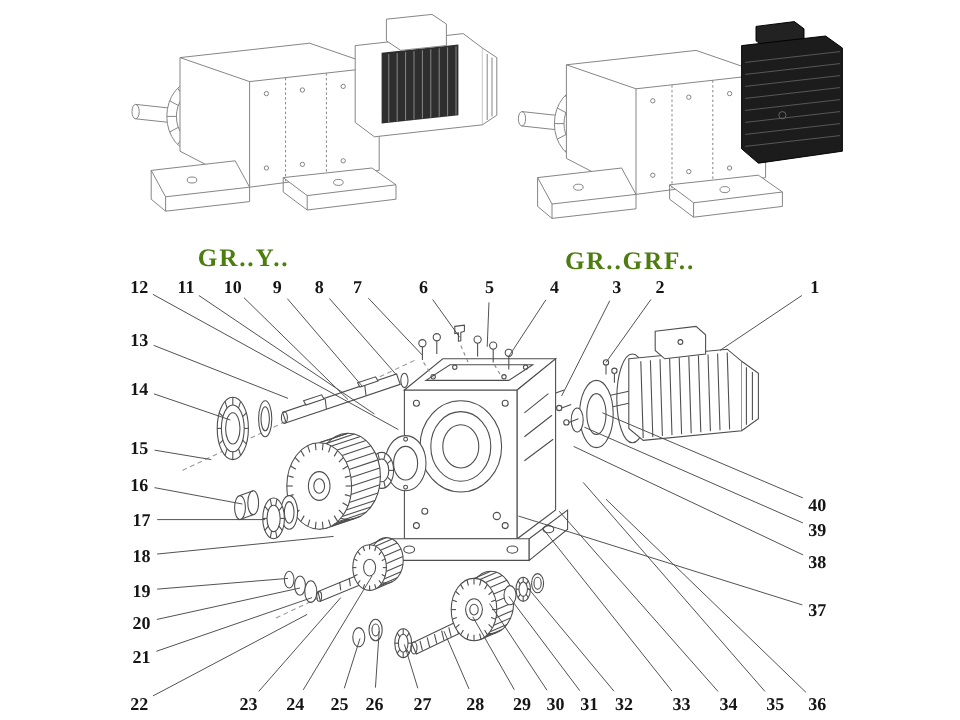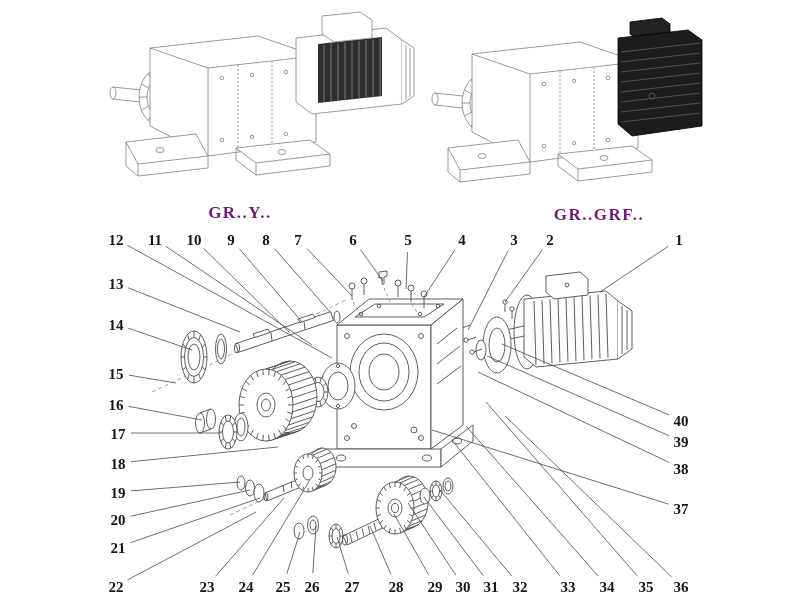--- a/index.html
+++ b/index.html
@@ -1,20 +1,20 @@
 <!DOCTYPE html>
 <html><head>
 <meta charset="utf-8">
 <style>
   html,body{margin:0;padding:0;background:#fff;}
   .stage{position:relative;width:800px;height:600px;background:#fff;overflow:hidden;
          font-family:"Liberation Serif",serif;}
   .stage svg{position:absolute;left:0;top:0;}
   .variant-title{position:absolute;transform:translateX(-50%);font-weight:bold;
-                 font-size:17px;letter-spacing:1.5px;color:#701a75;white-space:nowrap;margin-left:37px;}
+                 font-size:21px;letter-spacing:1.5px;color:#4d7c0f;white-space:nowrap;}
   #leaders line{stroke:#4a4a4a;stroke-width:0.8;}
   #callout-labels text{font-family:"Liberation Serif",serif;font-weight:bold;
                        font-size:15px;fill:#151515;text-anchor:middle;}
 </style>
 </head>
 <body>
 
 <div class="stage">
 
   <svg width="800" height="600" viewBox="0 0 800 600">
@@ -603,14 +603,14 @@
         <text x="646" y="591.5">35</text>
         <text x="681" y="591.5">36</text>
         <text x="681" y="513.5">37</text>
         <text x="681" y="473.5">38</text>
         <text x="681" y="446.5">39</text>
         <text x="681" y="425.5">40</text>
       </g>
   </svg>
 
   <div class="variant-title" style="left:203px;top:203px;">GR..Y..</div>
-  <div class="variant-title" style="left:562px;top:205px;">GR..GRF..</div>
+  <div class="variant-title" style="left:525px;top:205px;">GR..GRF..</div>
 </div>
 
 </body></html>

